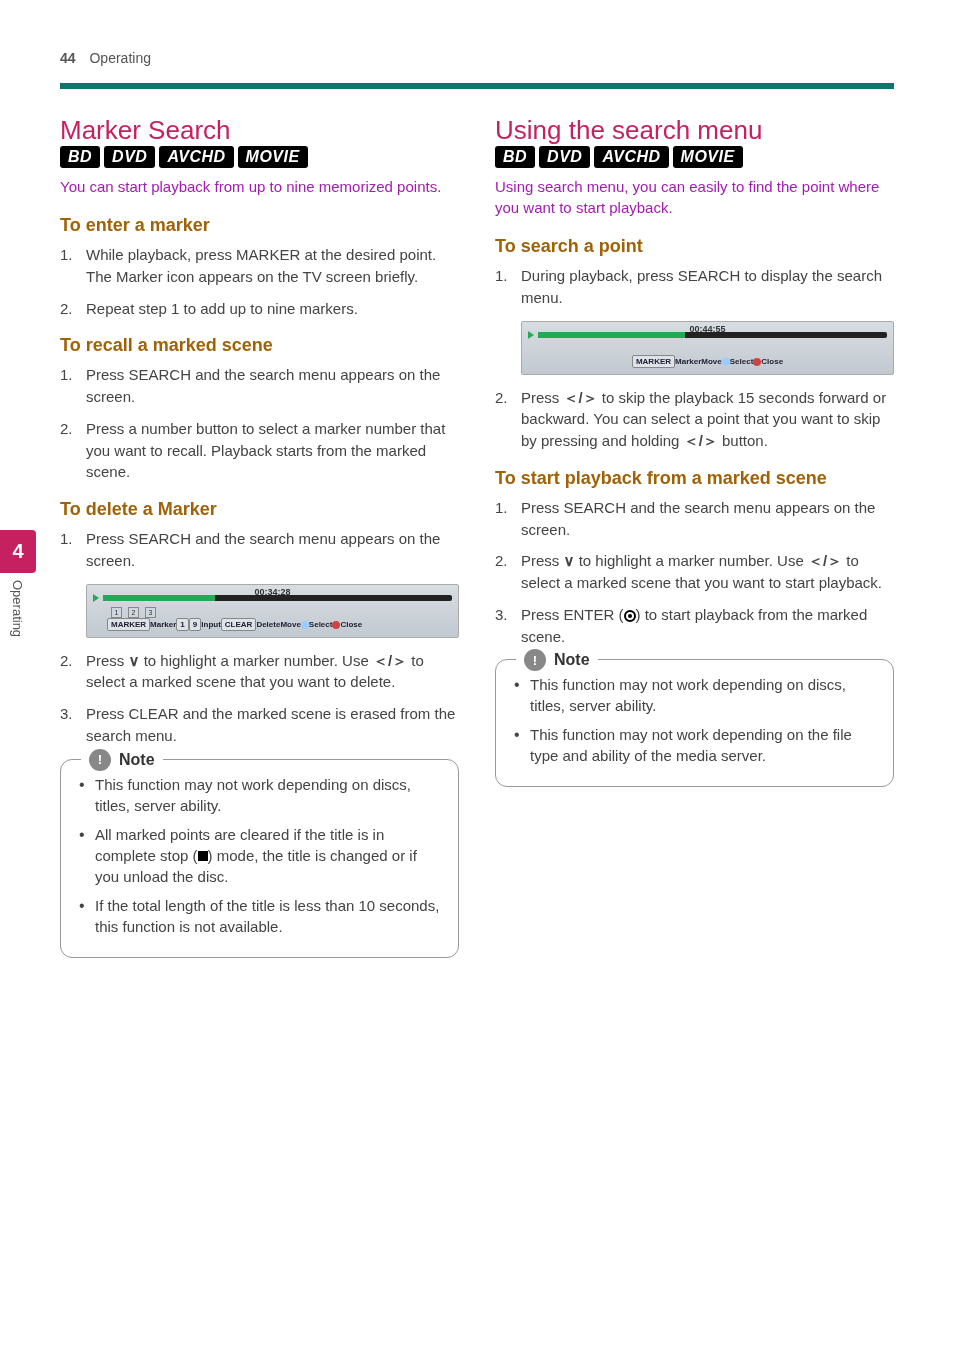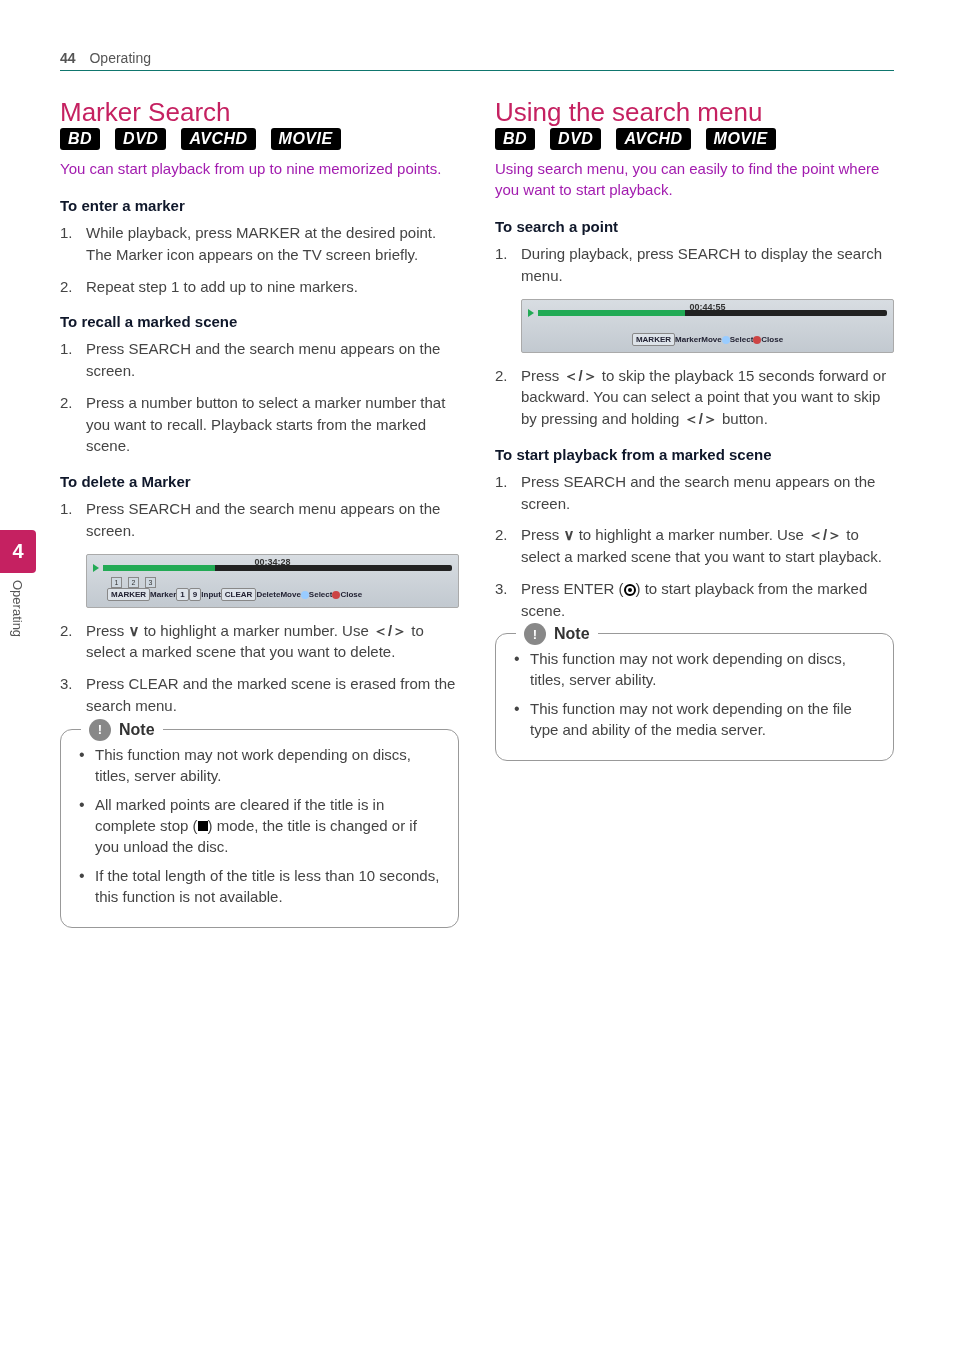--- a/index.html
+++ b/index.html
@@ -9,22 +9,22 @@
       width: 954px;
       height: 1354px;
       position: relative;
       color: #333;
     }
     .page {
       padding: 50px 60px 50px 60px;
       position: relative;
     }
     .header {
-      border-bottom: 1px solid #0f766e;
-      padding-bottom: 4px;
+      border-bottom: 6px solid #0f766e;
+      padding-bottom: 17px;
       margin-bottom: 26px;
       font-size: 14px;
       color: #555;
     }
     .header .page-num {
       font-weight: bold;
       margin-right: 10px;
     }
     .side-tab {
       position: absolute;
@@ -56,45 +56,45 @@
       flex: 1;
       min-width: 0;
     }
     h1.section-title {
       color: #c52161;
       font-size: 26px;
       font-weight: normal;
     }
     .format-tags {
       display: flex;
-      gap: 15px;
+      gap: 4px;
       margin-bottom: 8px;
     }
     .format-tag {
       background: #000;
       color: #fff;
       font-weight: bold;
       font-style: italic;
       font-size: 16px;
       padding: 2px 8px;
       border-radius: 3px;
       letter-spacing: 0.5px;
     }
     p.intro {
       font-size: 15px;
       line-height: 1.4;
       margin-bottom: 18px;
       color: #a21caf;
     }
     h2.subsection {
-      font-size: 15px;
+      font-size: 18px;
       font-weight: bold;
       margin-bottom: 8px;
       margin-top: 16px;
-      color: #0f172a;
+      color: #a16207;
     }
     ol.steps {
       list-style: none;
       counter-reset: step;
       margin-bottom: 12px;
     }
     ol.steps > li {
       counter-increment: step;
       font-size: 15px;
       line-height: 1.45;

